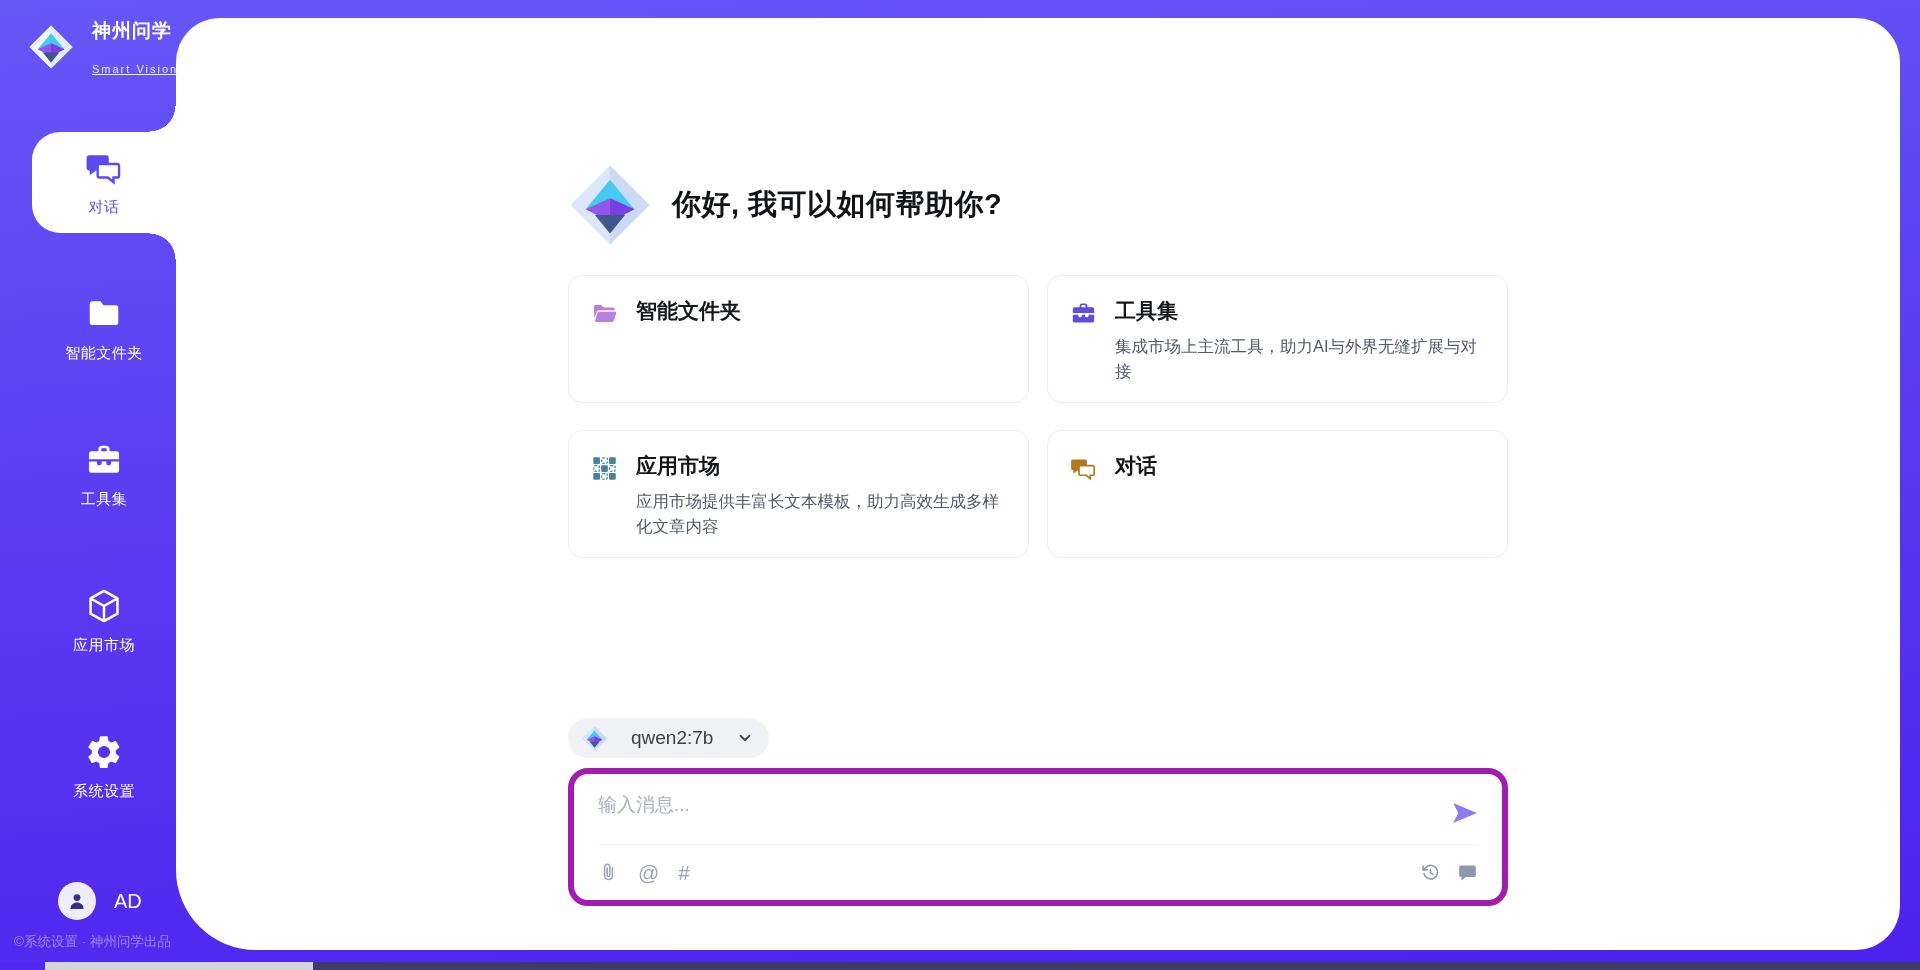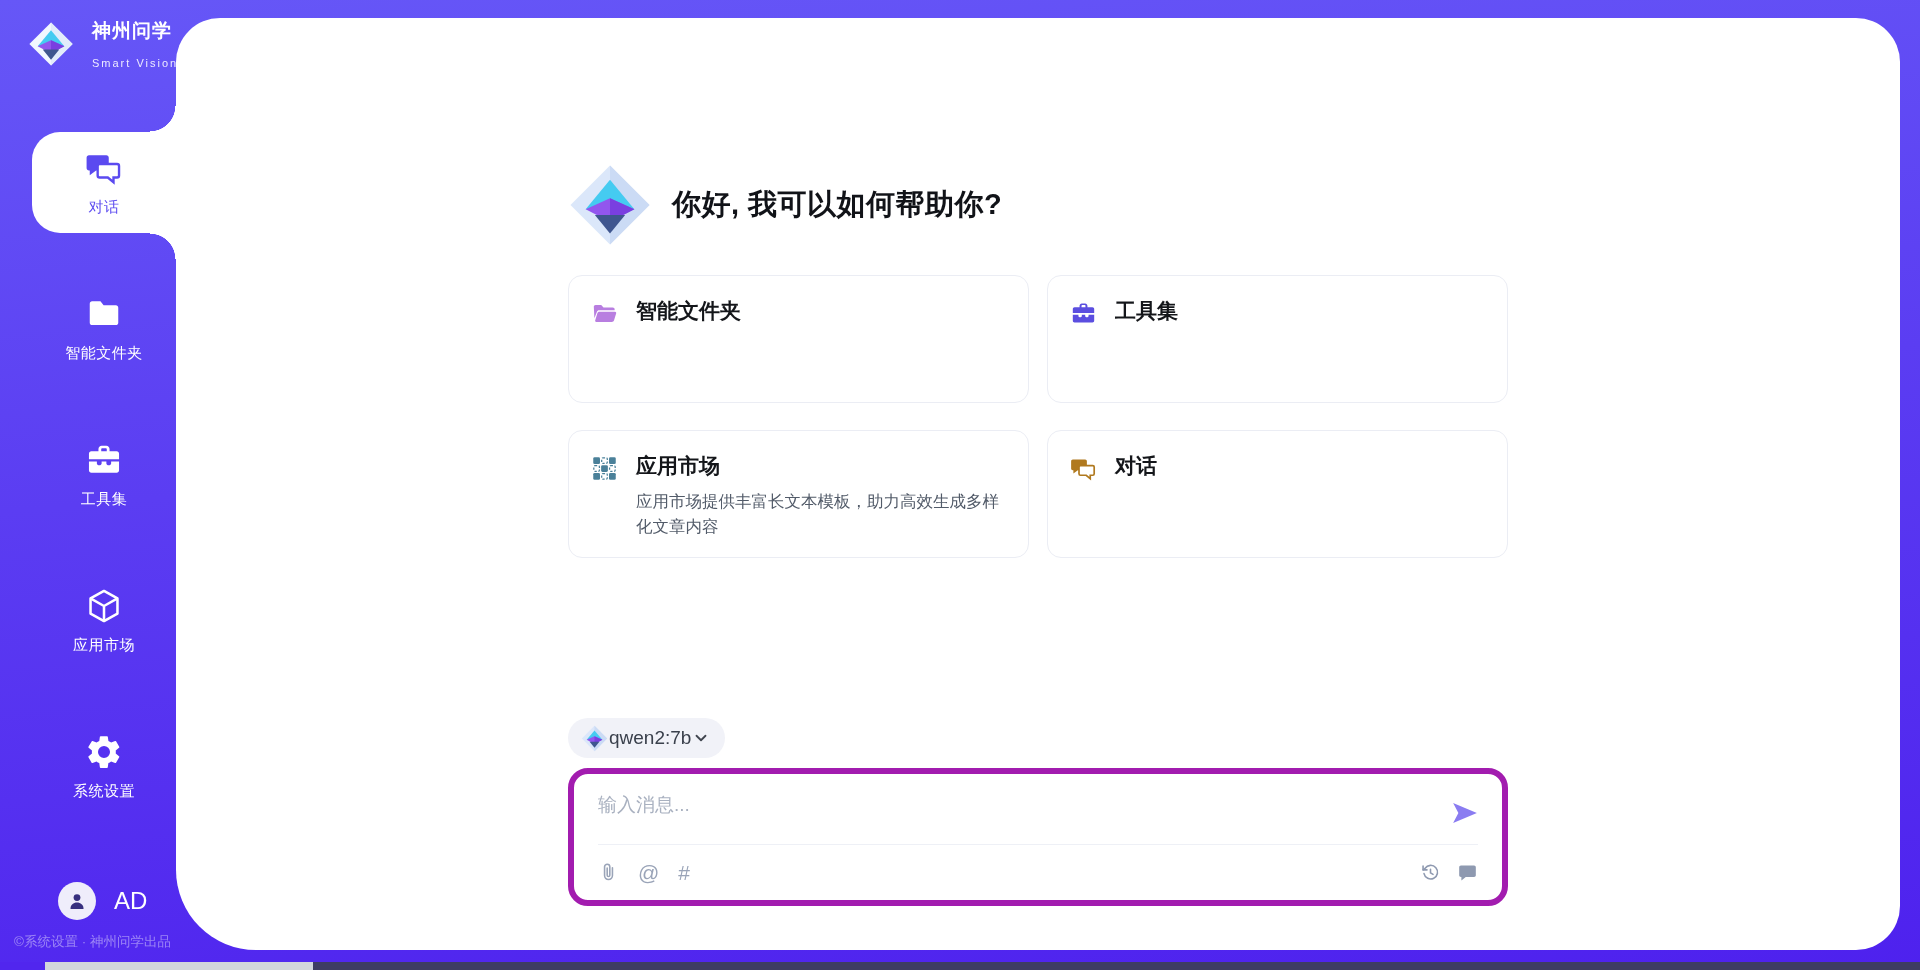--- a/index.html
+++ b/index.html
@@ -9,21 +9,21 @@
     background:linear-gradient(175deg,#6657f7 0%,#5b3df2 45%,#4e21ee 100%);
     position:relative;
   }
 
   
   .sidebar { position:absolute; left:0; top:0; width:176px; height:100%; z-index:2; }
   .brand { position:absolute; top:18px; left:28px; display:flex; align-items:center; gap:18px; }
   .brand svg { width:46px; height:46px; }
   .brand-text { display:flex; flex-direction:column; }
   .brand-name { color:#fff; font-size:19px; font-weight:700; letter-spacing:1px; white-space:nowrap; }
-  .brand-sub { color:#eceaff; font-size:11px; letter-spacing:2px; margin-top:13px; white-space:nowrap; }
+  .brand-sub { color:#eceaff; font-size:11px; letter-spacing:2px; margin-top:19px; white-space:nowrap;text-decoration:underline; }
 
   .nav { position:absolute; top:132px; left:0; width:176px; }
   .nav-item {
     position:relative; margin-left:32px; height:101px; margin-bottom:45px;
     display:flex; flex-direction:column; align-items:center; justify-content:center; gap:11px;
     color:#fff; border-radius:28px 0 0 28px; cursor:pointer;
   }
   .nav-item .nav-icon svg { width:38px; height:38px; display:block; }
   .nav-item .nav-label { font-size:15px; letter-spacing:.5px; white-space:nowrap; }
   .nav-item.active { background:#fff; color:#5b4af0; }
@@ -33,21 +33,21 @@
     background:radial-gradient(circle 26px at 0 0, rgba(0,0,0,0) 25px, #fff 25.5px);
   }
   .nav-item.active::after {
     content:""; position:absolute; bottom:-26px; right:0; width:26px; height:26px;
     background:radial-gradient(circle 26px at 0 100%, rgba(0,0,0,0) 25px, #fff 25.5px);
   }
 
   .user-row { position:absolute; left:58px; bottom:50px; display:flex; align-items:center; gap:18px; }
   .avatar { width:38px; height:38px; border-radius:50%; background:#efedfb; display:flex; align-items:center; justify-content:center; }
   .avatar svg { width:24px; height:24px; }
-  .user-name { color:#fff; font-size:24px; }
+  .user-name { color:#fff; font-size:20px; }
   .sidebar-footer { position:absolute; left:14px; bottom:19px; font-size:13.5px; color:rgba(255,255,255,.42); white-space:nowrap; }
 
   
   .panel {
     position:absolute; left:176px; top:18px; right:20px; bottom:20px;
     background:#fff; border-radius:44px 44px 44px 80px; z-index:1;
   }
   .content { position:relative; width:940px; margin:0 auto; height:100%; }
 
   .greeting { position:absolute; top:145px; left:0; display:flex; align-items:center; gap:20px; }
@@ -60,21 +60,21 @@
     height:128px; background:#fff; border:1px solid #ebedf4; border-radius:14px;
     padding:21px 26px 0 22px; display:flex; gap:18px; cursor:pointer;
   }
   .card-icon { flex:0 0 auto; margin-top:3px; }
   .card-icon svg { width:27px; height:27px; display:block; }
   .card-title { font-size:21px; font-weight:700; color:#14161a; margin-bottom:9px; }
   .card-desc { font-size:16.5px; color:#525b69; line-height:1.5; }
 
   .model-row { position:absolute; top:700px; left:0; }
   .model-pill {
-    display:inline-flex; align-items:center; gap:1px; height:40px;
+    display:inline-flex; align-items:center; gap:23px; height:40px;
     background:#f1f2f8; border-radius:20px; padding:0 15px 0 13px; cursor:pointer;
   }
   .model-pill svg.gem { width:27px; height:27px; }
   .model-name { font-size:19px; color:#3a404c; }
   .model-pill .chev { width:18px; height:18px; }
 
   .composer {
     position:absolute; top:750px; left:0; width:100%; height:138px;
     border:6px solid #a21caf; border-radius:20px; background:#fff;
   }
@@ -216,20 +216,21 @@
 
       <div class="card">
         <span class="card-icon" style="color: rgb(91, 78, 224);">
           <svg viewBox="0 0 48 48" fill="currentColor">
             <path d="M17 13v-3c0-2.2 1.8-4 4-4h6c2.2 0 4 1.8 4 4v3h9c1.7 0 3 1.3 3 3v7H5v-7c0-1.7 1.3-3 3-3h9zm3.5-.2h7V10c0-.6-.4-1-1-1h-5c-.6 0-1 .4-1 1v2.8z"></path>
             <path d="M5 26h10v2.5c0 1.1.9 2 2 2h2c1.1 0 2-.9 2-2V26h6v2.5c0 1.1.9 2 2 2h2c1.1 0 2-.9 2-2V26h10v11c0 1.7-1.3 3-3 3H8c-1.7 0-3-1.3-3-3V26z"></path>
           </svg>
         </span>
         <div class="card-body">
           <div class="card-title">工具集</div>
+          <div class="card-desc">集成市场上主流工具，助力AI与外界无缝扩展与对接</div>
         </div>
       </div>
 
       <div class="card">
         <span class="card-icon" style="color: rgb(74, 128, 153);">
           <svg viewBox="0 0 24 24" fill="currentColor">
             <rect x="2" y="2" width="6" height="6" rx="1.2"></rect>
             <rect x="16" y="2" width="6" height="6" rx="1.2"></rect>
             <rect x="9" y="9" width="6" height="6" rx="1.2"></rect>
             <rect x="2" y="16" width="6" height="6" rx="1.2"></rect>

